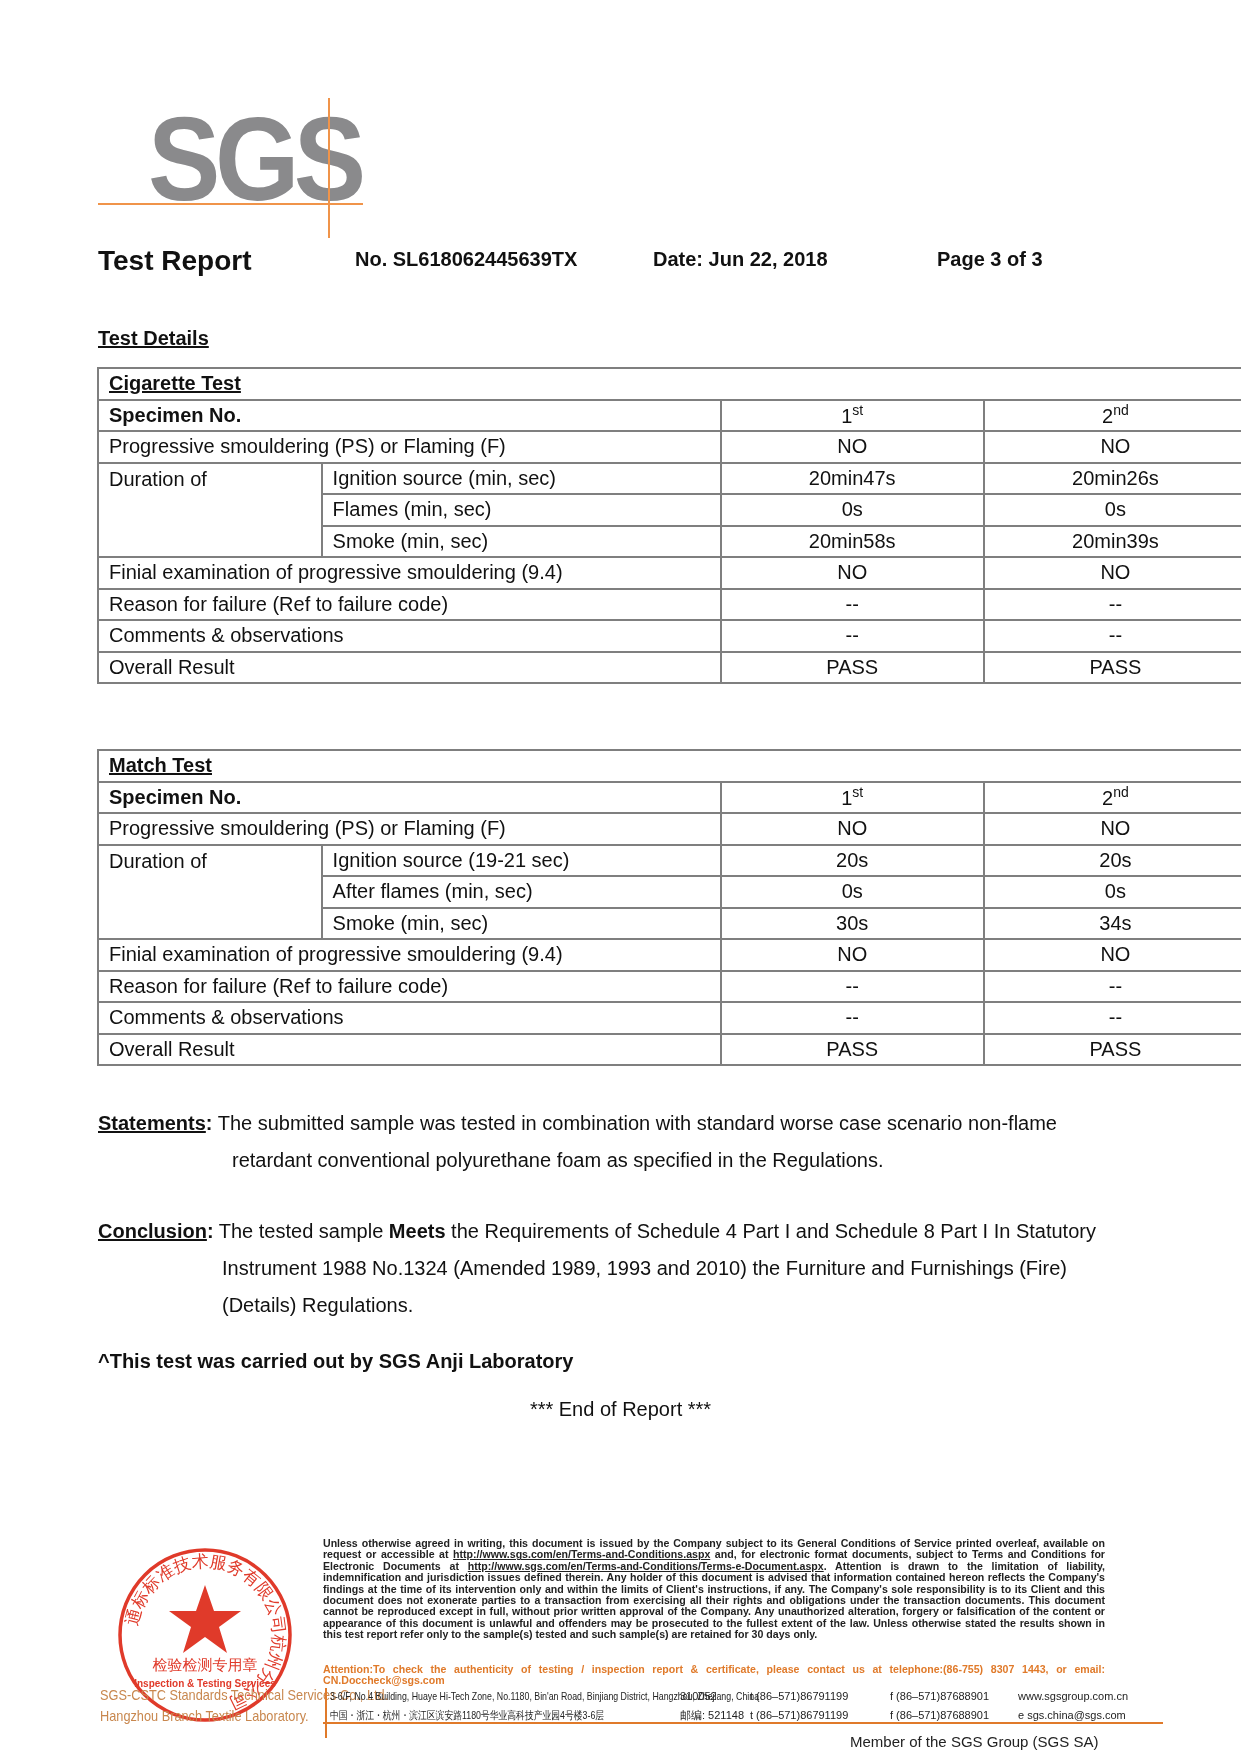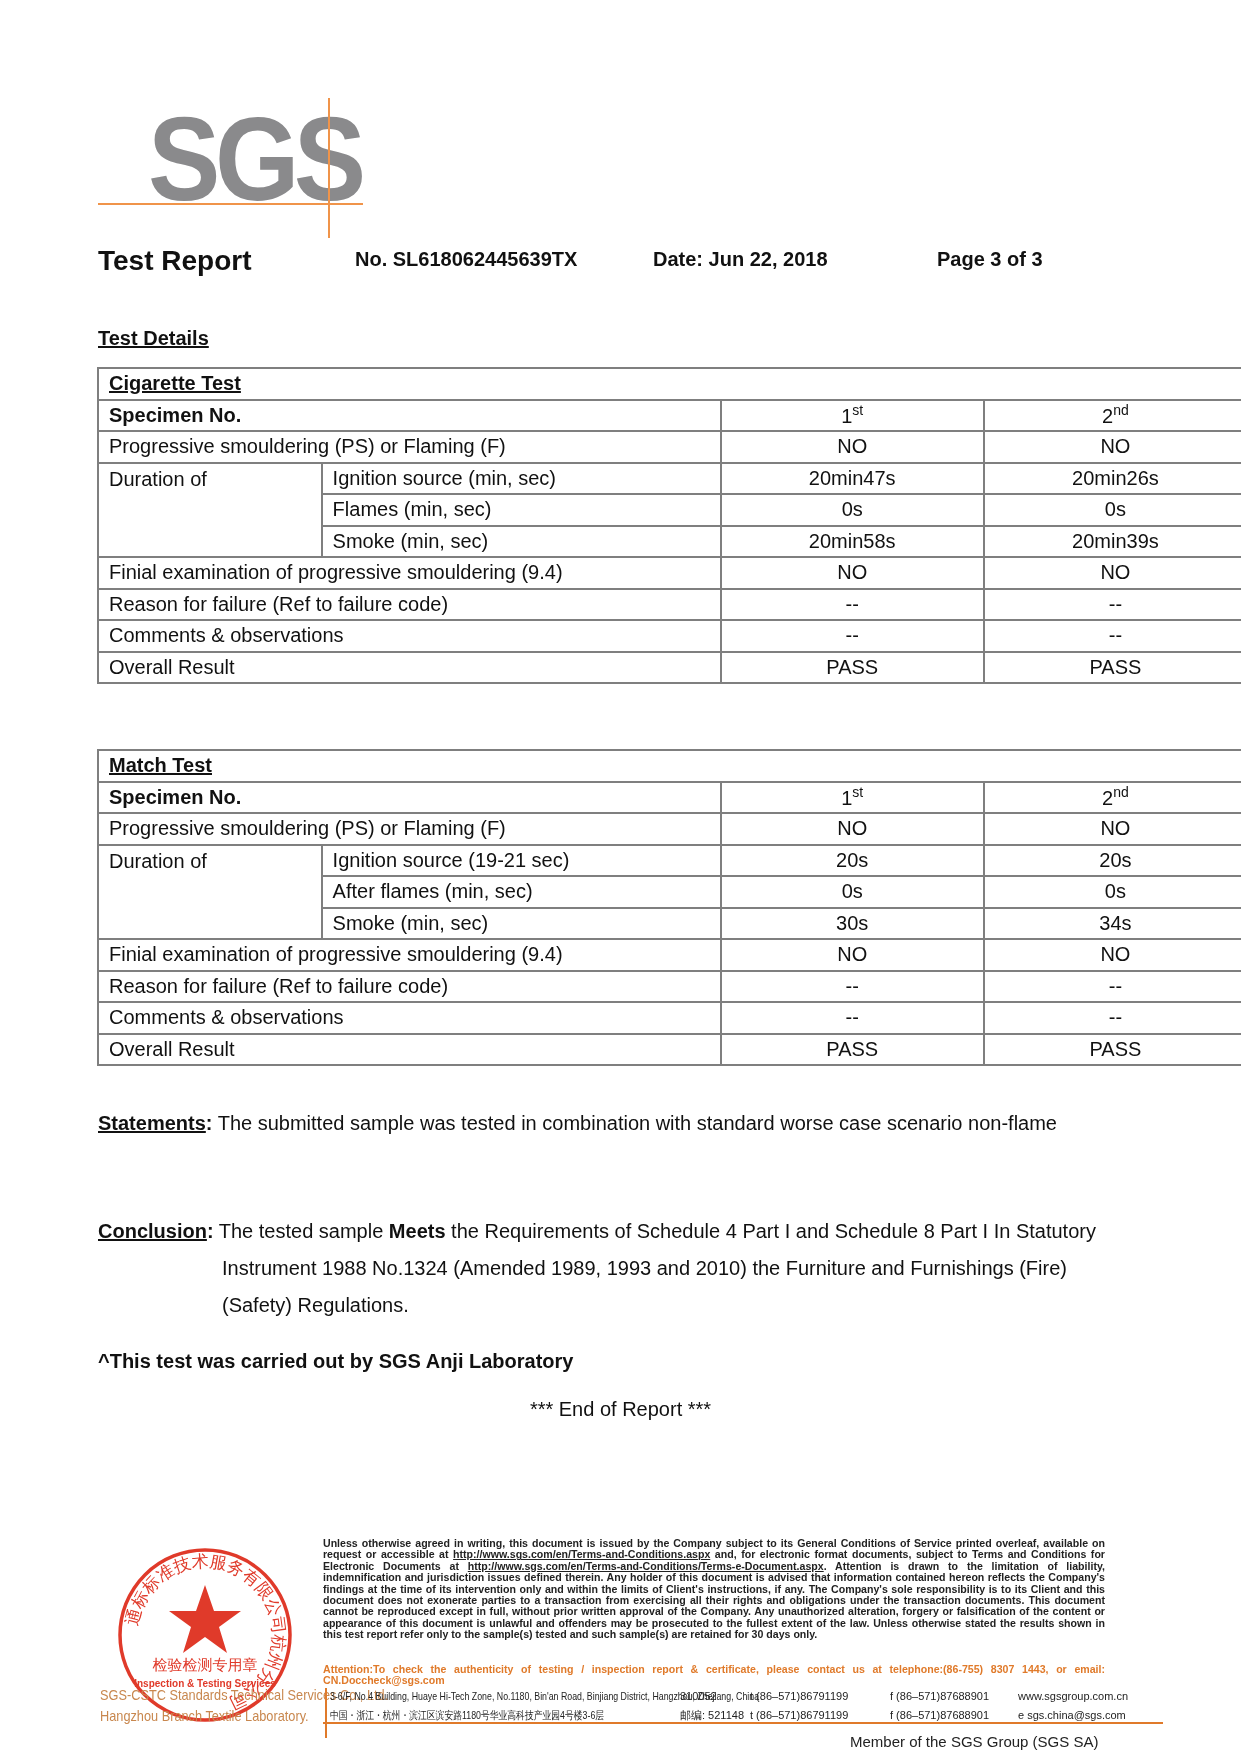--- a/index.html
+++ b/index.html
@@ -173,26 +173,27 @@
       <tr>
         <td colspan="2">Overall Result</td>
         <td class="val">PASS</td>
         <td class="val">PASS</td>
       </tr>
     </tbody>
   </table>
 
 <div class="abs para" id="statements">
   <span class="lbl">Statements</span><span class="colon">:</span><span> The submitted sample was tested in combination with standard worse case scenario non-flame</span>
+  <span class="cont">retardant conventional polyurethane foam as specified in the Regulations.</span>
 </div>
 
 <div class="abs para" id="conclusion">
   <span class="lbl">Conclusion</span><span class="colon">:</span><span> The tested sample </span><b>Meets</b><span> the Requirements of Schedule 4 Part I and Schedule 8 Part I In Statutory</span>
   <span class="cont">Instrument 1988 No.1324 (Amended 1989, 1993 and 2010) the Furniture and Furnishings (Fire)</span>
-  <span class="cont">(Safety) Regulations.</span>
+  <span class="cont">(Details) Regulations.</span>
 </div>
 
 <div class="abs" id="anji">^This test was carried out by SGS Anji Laboratory</div>
 <div class="abs" id="end">*** End of Report ***</div>
 
 <svg class="abs" id="stamp" viewBox="0 0 180 180">
   <defs>
     <path id="ringPath" d="M 90 90 m -68 0 a 68 68 0 1 1 136 0 a 68 68 0 1 1 -136 0"></path>
   </defs>
   <circle cx="90" cy="90" r="85" fill="none" stroke="#e03a2a" stroke-width="3.5"></circle>

